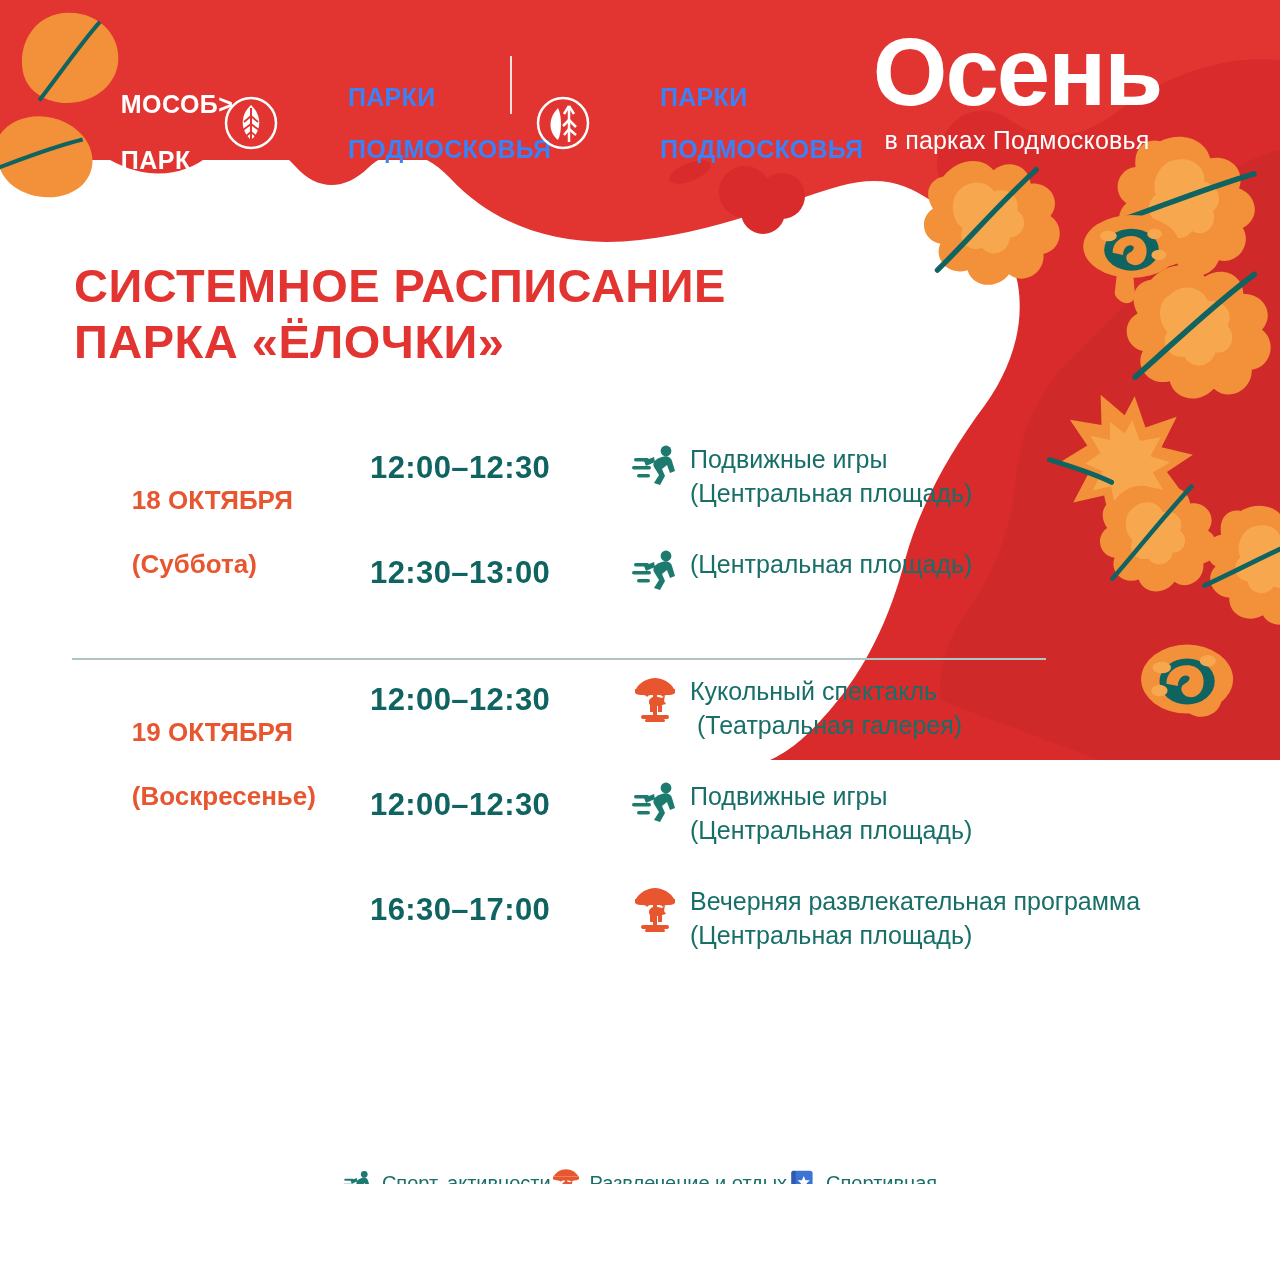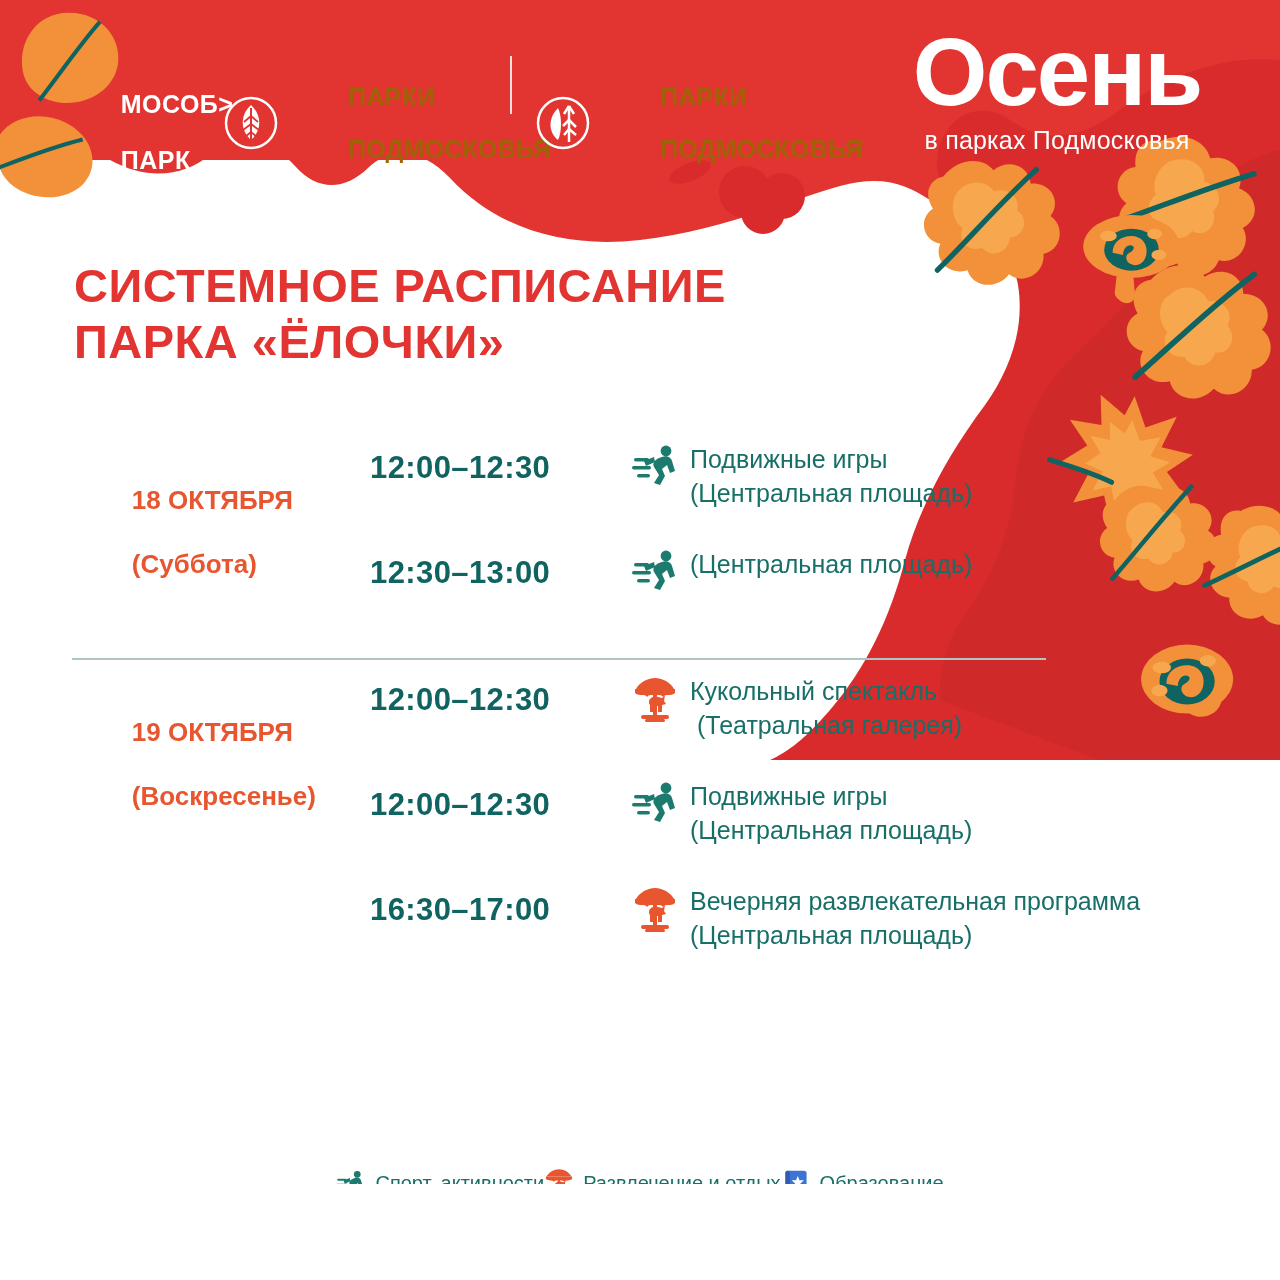--- a/index.html
+++ b/index.html
@@ -55,39 +55,39 @@
   }
   .logo-parki2 {
     position: absolute;
     left: 536px;
     top: 58px;
     display: flex;
     align-items: center;
     gap: 12px;
   }
   .logo-words {
-    color: #a16207;
+    color: #3b82f6;
     font-size: 25px;
     font-weight: bold;
     line-height: 26px;
     letter-spacing: 0.3px;
     white-space: pre;
   }
   .logo-words .l2 { letter-spacing: 0.2px; text-align: center; }
   .logo-divider {
     position: absolute;
     left: 510px;
     top: 56px;
     width: 2px;
     height: 58px;
     background: rgba(255,255,255,0.85);
   }
   .osen-logo {
     position: absolute;
-    left: 857px;
+    left: 817px;
     top: 22px;
     width: 400px;
     height: 130px;
   }
   .osen-word {
     position: absolute;
     left: 0; top: 0;
     width: 400px;
     text-align: center;
     color: #ffffff;
@@ -533,17 +533,17 @@
       </svg>
       <span>Развлечение и отдых</span>
     </div>
 
     <div class="legend-item edu">
       <svg class="legend-ico" viewBox="0 0 34 34">
         <rect x="5" y="3" width="24" height="28" rx="3" fill="#3C74D4"></rect>
         <rect x="5" y="3" width="5" height="28" rx="2" fill="#2E5CB0"></rect>
         <path fill="#ffffff" d="M19 9 L21 14 L26 14 L22 17.5 L23.5 22.5 L19 19.5 L14.5 22.5 L16 17.5 L12 14 L17 14 Z"></path>
       </svg>
-      <span>Образование</span>
+      <span>Спортивная</span>
     </div>
   </div>
 
 </div>
 
 </body></html>

